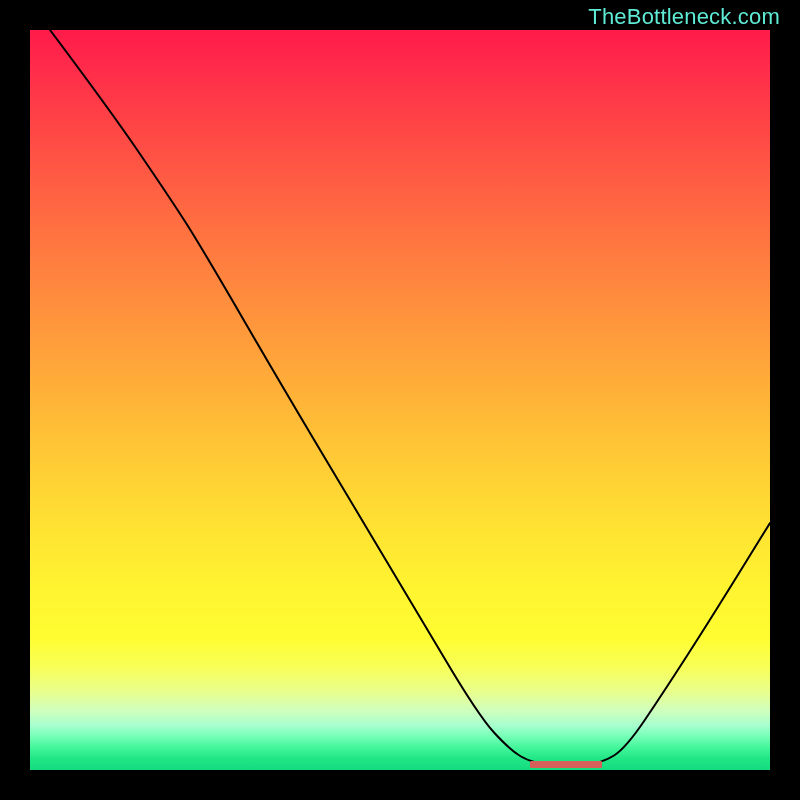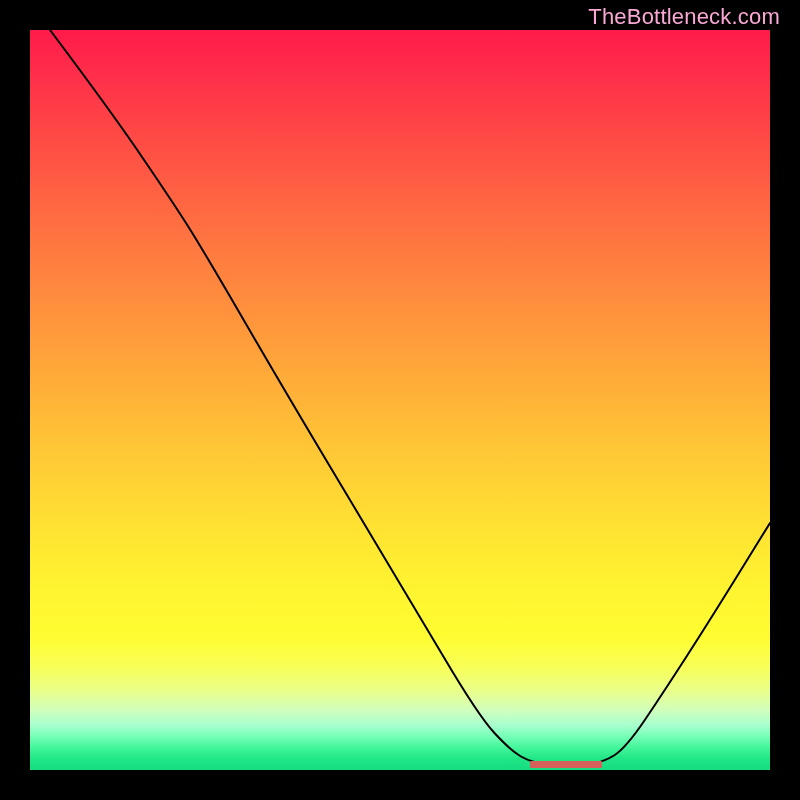--- a/index.html
+++ b/index.html
@@ -14,21 +14,21 @@
   .stage {
     position: relative;
     width: 800px;
     height: 800px;
     background: #000;
   }
   .watermark {
     position: absolute;
     top: 4px;
     right: 20px;
-    color: #f9a8d4;
+    color: #5eead4;
     font-size: 22px;
     font-weight: 500;
     letter-spacing: 0.2px;
     z-index: 10;
   }
   .plot-area {
     position: absolute;
     left: 30px;
     top: 30px;
     width: 740px;

